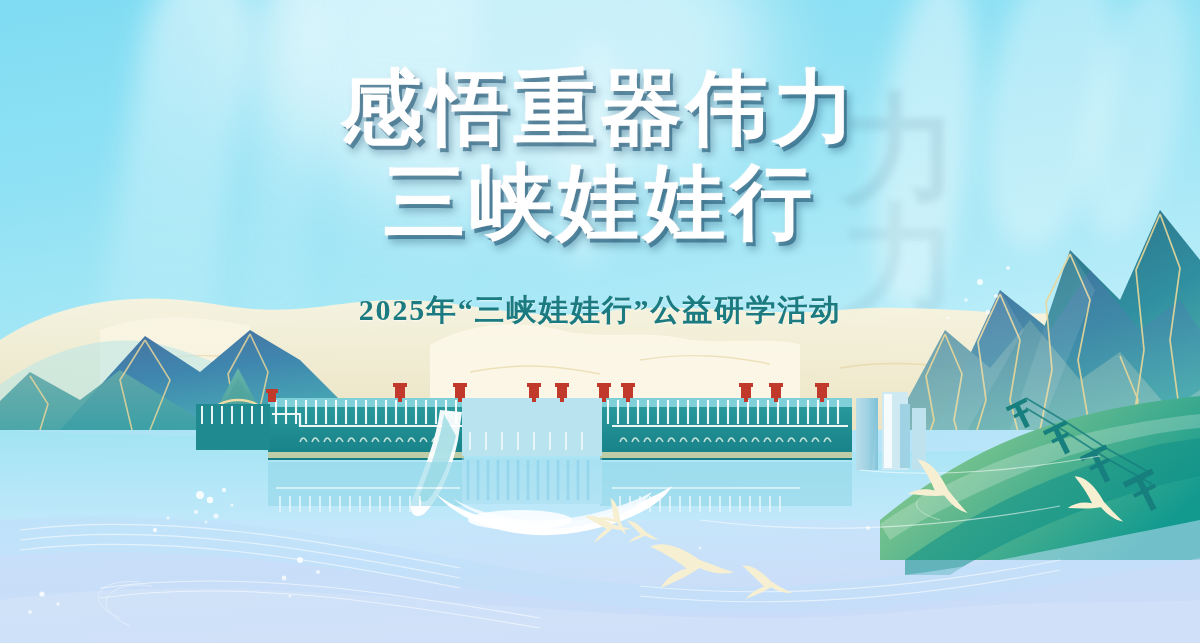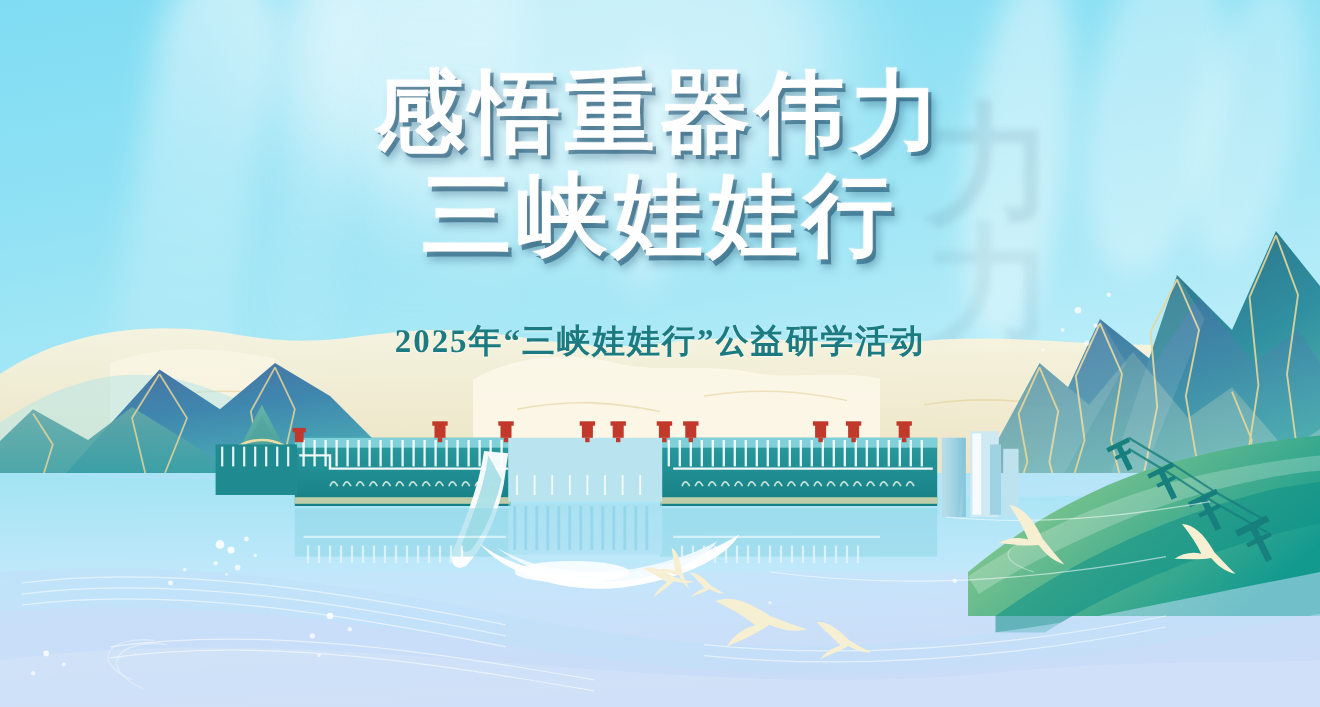--- a/index.html
+++ b/index.html
@@ -22,21 +22,21 @@
   
   .watermark{
     position:absolute;font-weight:700;color:rgba(70,110,130,.13);
     filter:blur(3px);letter-spacing:.1em;white-space:nowrap;
     font-family:"Liberation Sans",sans-serif;
   }
 
   
   .titlewrap{position:absolute;left:0;top:62px;width:1200px;text-align:center;z-index:40;}
   .tline{
-    font-family:Liberation Mono, monospace;
+    font-family:Liberation Serif, serif;
     font-weight:700;color:#ffffff;
     font-size:82px;line-height:94px;
     letter-spacing:.055em;
     text-shadow:
       3px 4px 0 rgba(26,78,110,.55),
       5px 7px 9px rgba(20,66,98,.40),
       0 0 2px rgba(255,255,255,.9);
   }
   .subtitle{
     position:absolute;left:0;top:290px;width:1200px;text-align:center;z-index:40;

